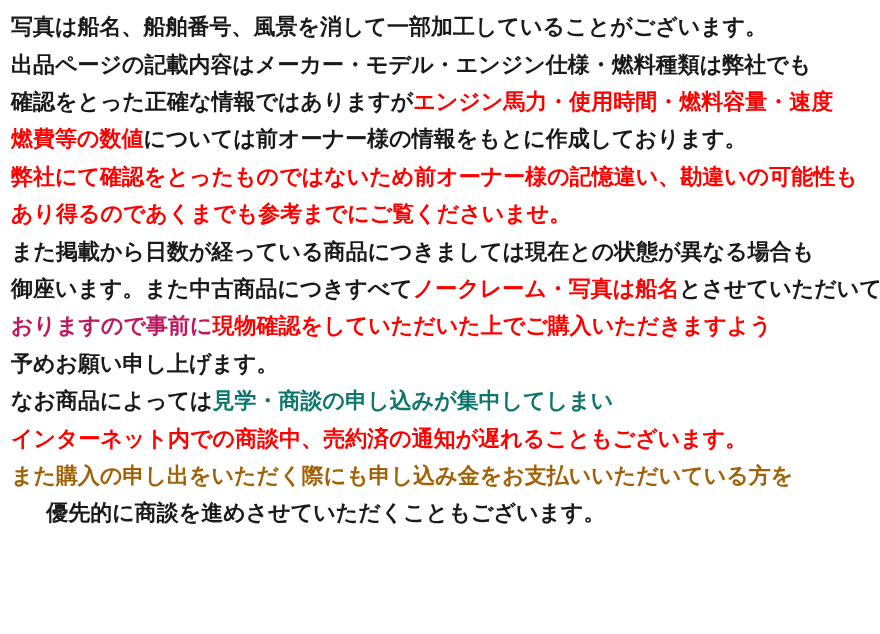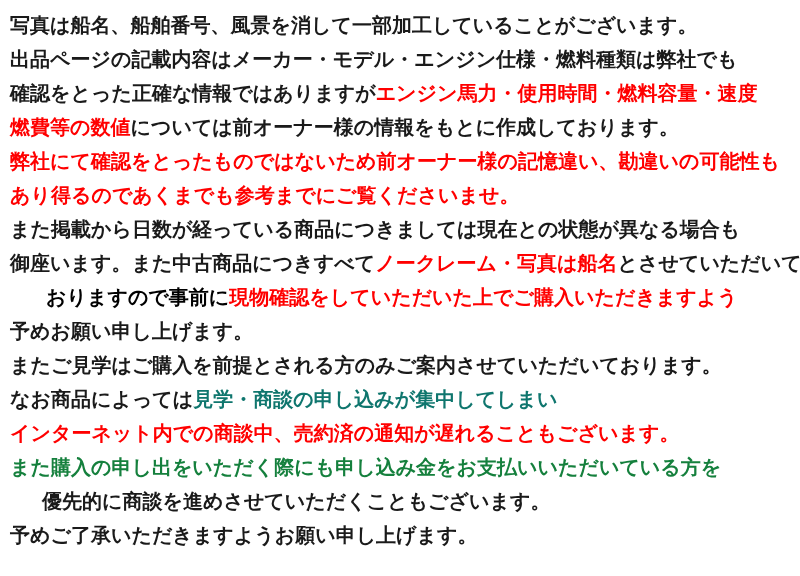--- a/index.html
+++ b/index.html
@@ -39,22 +39,20 @@
 <div class="page">
   <div class="disclaimer">
       <div class="line"><span class="seg seg-black" style="color: rgb(26, 26, 26);">写真は船名、船舶番号、風景を消して一部加工していることがございます。</span></div>
       <div class="line"><span class="seg seg-black" style="color: rgb(26, 26, 26);">出品ページの記載内容はメーカー・モデル・エンジン仕様・燃料種類は弊社でも</span></div>
       <div class="line"><span class="seg seg-black" style="color: rgb(26, 26, 26);">確認をとった正確な情報ではありますが</span><span class="seg seg-red" style="color: rgb(255, 0, 0); margin-top: 10px;">エンジン馬力・使用時間・燃料容量・速度</span></div>
       <div class="line"><span class="seg seg-red" style="color: rgb(255, 0, 0);">燃費等の数値</span><span class="seg seg-black" style="color: rgb(26, 26, 26);">については前オーナー様の情報をもとに作成しております。</span></div>
       <div class="line"><span class="seg seg-red" style="color: rgb(255, 0, 0);">弊社にて確認をとったものではないため前オーナー様の記憶違い、勘違いの可能性も</span></div>
       <div class="line"><span class="seg seg-red" style="color: rgb(255, 0, 0);">あり得るのであくまでも参考までにご覧くださいませ。</span></div>
       <div class="line"><span class="seg seg-black" style="color: rgb(26, 26, 26);">また掲載から日数が経っている商品につきましては現在との状態が異なる場合も</span></div>
       <div class="line"><span class="seg seg-black" style="color: rgb(26, 26, 26);">御座います。また中古商品につきすべて</span><span class="seg seg-red" style="color: rgb(255, 0, 0);">ノークレーム・写真は船名</span><span class="seg seg-black" style="color: rgb(26, 26, 26);">とさせていただいて</span></div>
-      <div class="line"><span class="seg seg-black" style="color: #000000; margin-left: 36px;">おりますので事前に</span><span class="seg seg-red" style="color: rgb(255, 0, 0);">現物確認をしていただいた上でご購入いただきますよう</span></div>
+      <div class="line"><span class="seg seg-black" style="color: #be185d;">おりますので事前に</span><span class="seg seg-red" style="color: rgb(255, 0, 0);">現物確認をしていただいた上でご購入いただきますよう</span></div>
       <div class="line"><span class="seg seg-black" style="color: rgb(26, 26, 26);">予めお願い申し上げます。</span></div>
-      <div class="line"><span class="seg seg-black" style="color: rgb(26, 26, 26);">またご見学はご購入を前提とされる方のみご案内させていただいております。</span></div>
       <div class="line"><span class="seg seg-black" style="color: rgb(26, 26, 26);">なお商品によっては</span><span class="seg seg-red" style="color: #0f766e;">見学・商談の申し込みが集中してしまい</span></div>
       <div class="line"><span class="seg seg-red" style="color: rgb(255, 0, 0);">インターネット内での商談中、売約済の通知が遅れることもございます。</span></div>
-      <div class="line"><span class="seg seg-black" style="color: #15803d; margin-top: 16px;">また購入の申し出をいただく際にも申し込み金をお支払いいただいている方を</span></div>
+      <div class="line"><span class="seg seg-black" style="color: #a16207; margin-top: 16px;">また購入の申し出をいただく際にも申し込み金をお支払いいただいている方を</span></div>
       <div class="line"><span class="seg seg-black" style="color: rgb(26, 26, 26); margin-left: 32px;">優先的に商談を進めさせていただくこともございます。</span></div>
-      <div class="line"><span class="seg seg-black" style="color: rgb(26, 26, 26);">予めご了承いただきますようお願い申し上げます。</span></div>
     </div>
 </div>
 
 </body></html>

